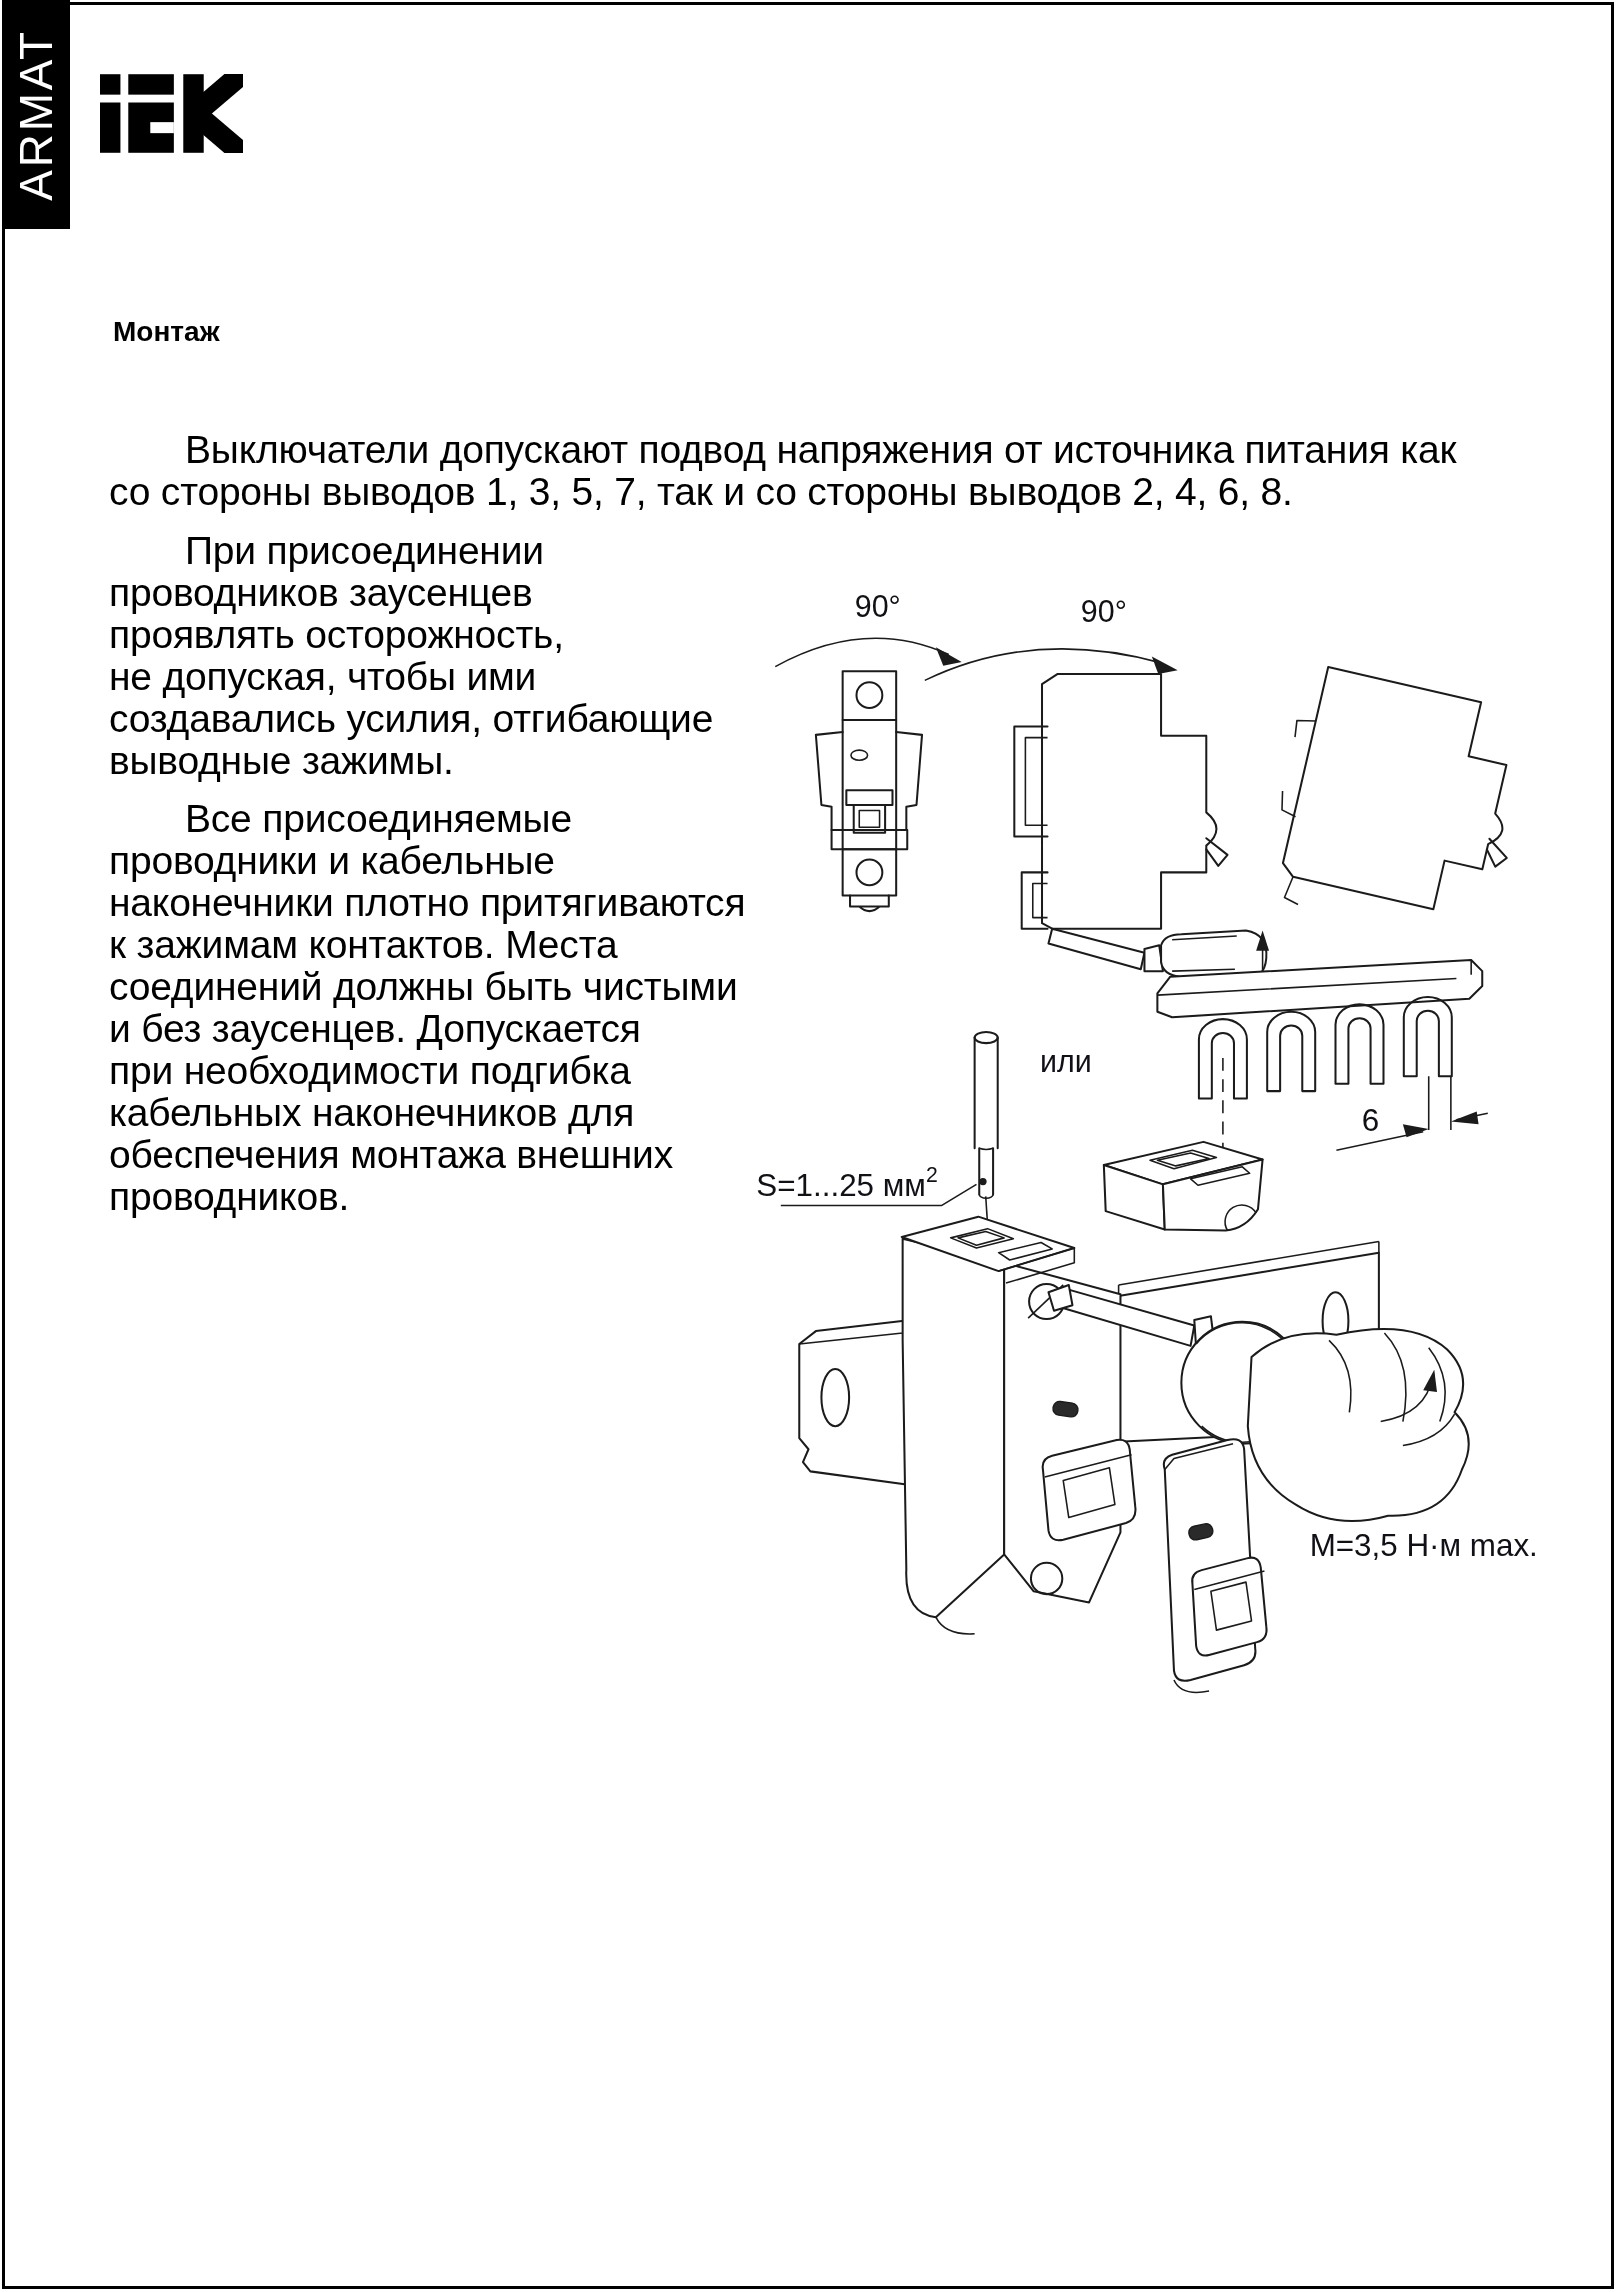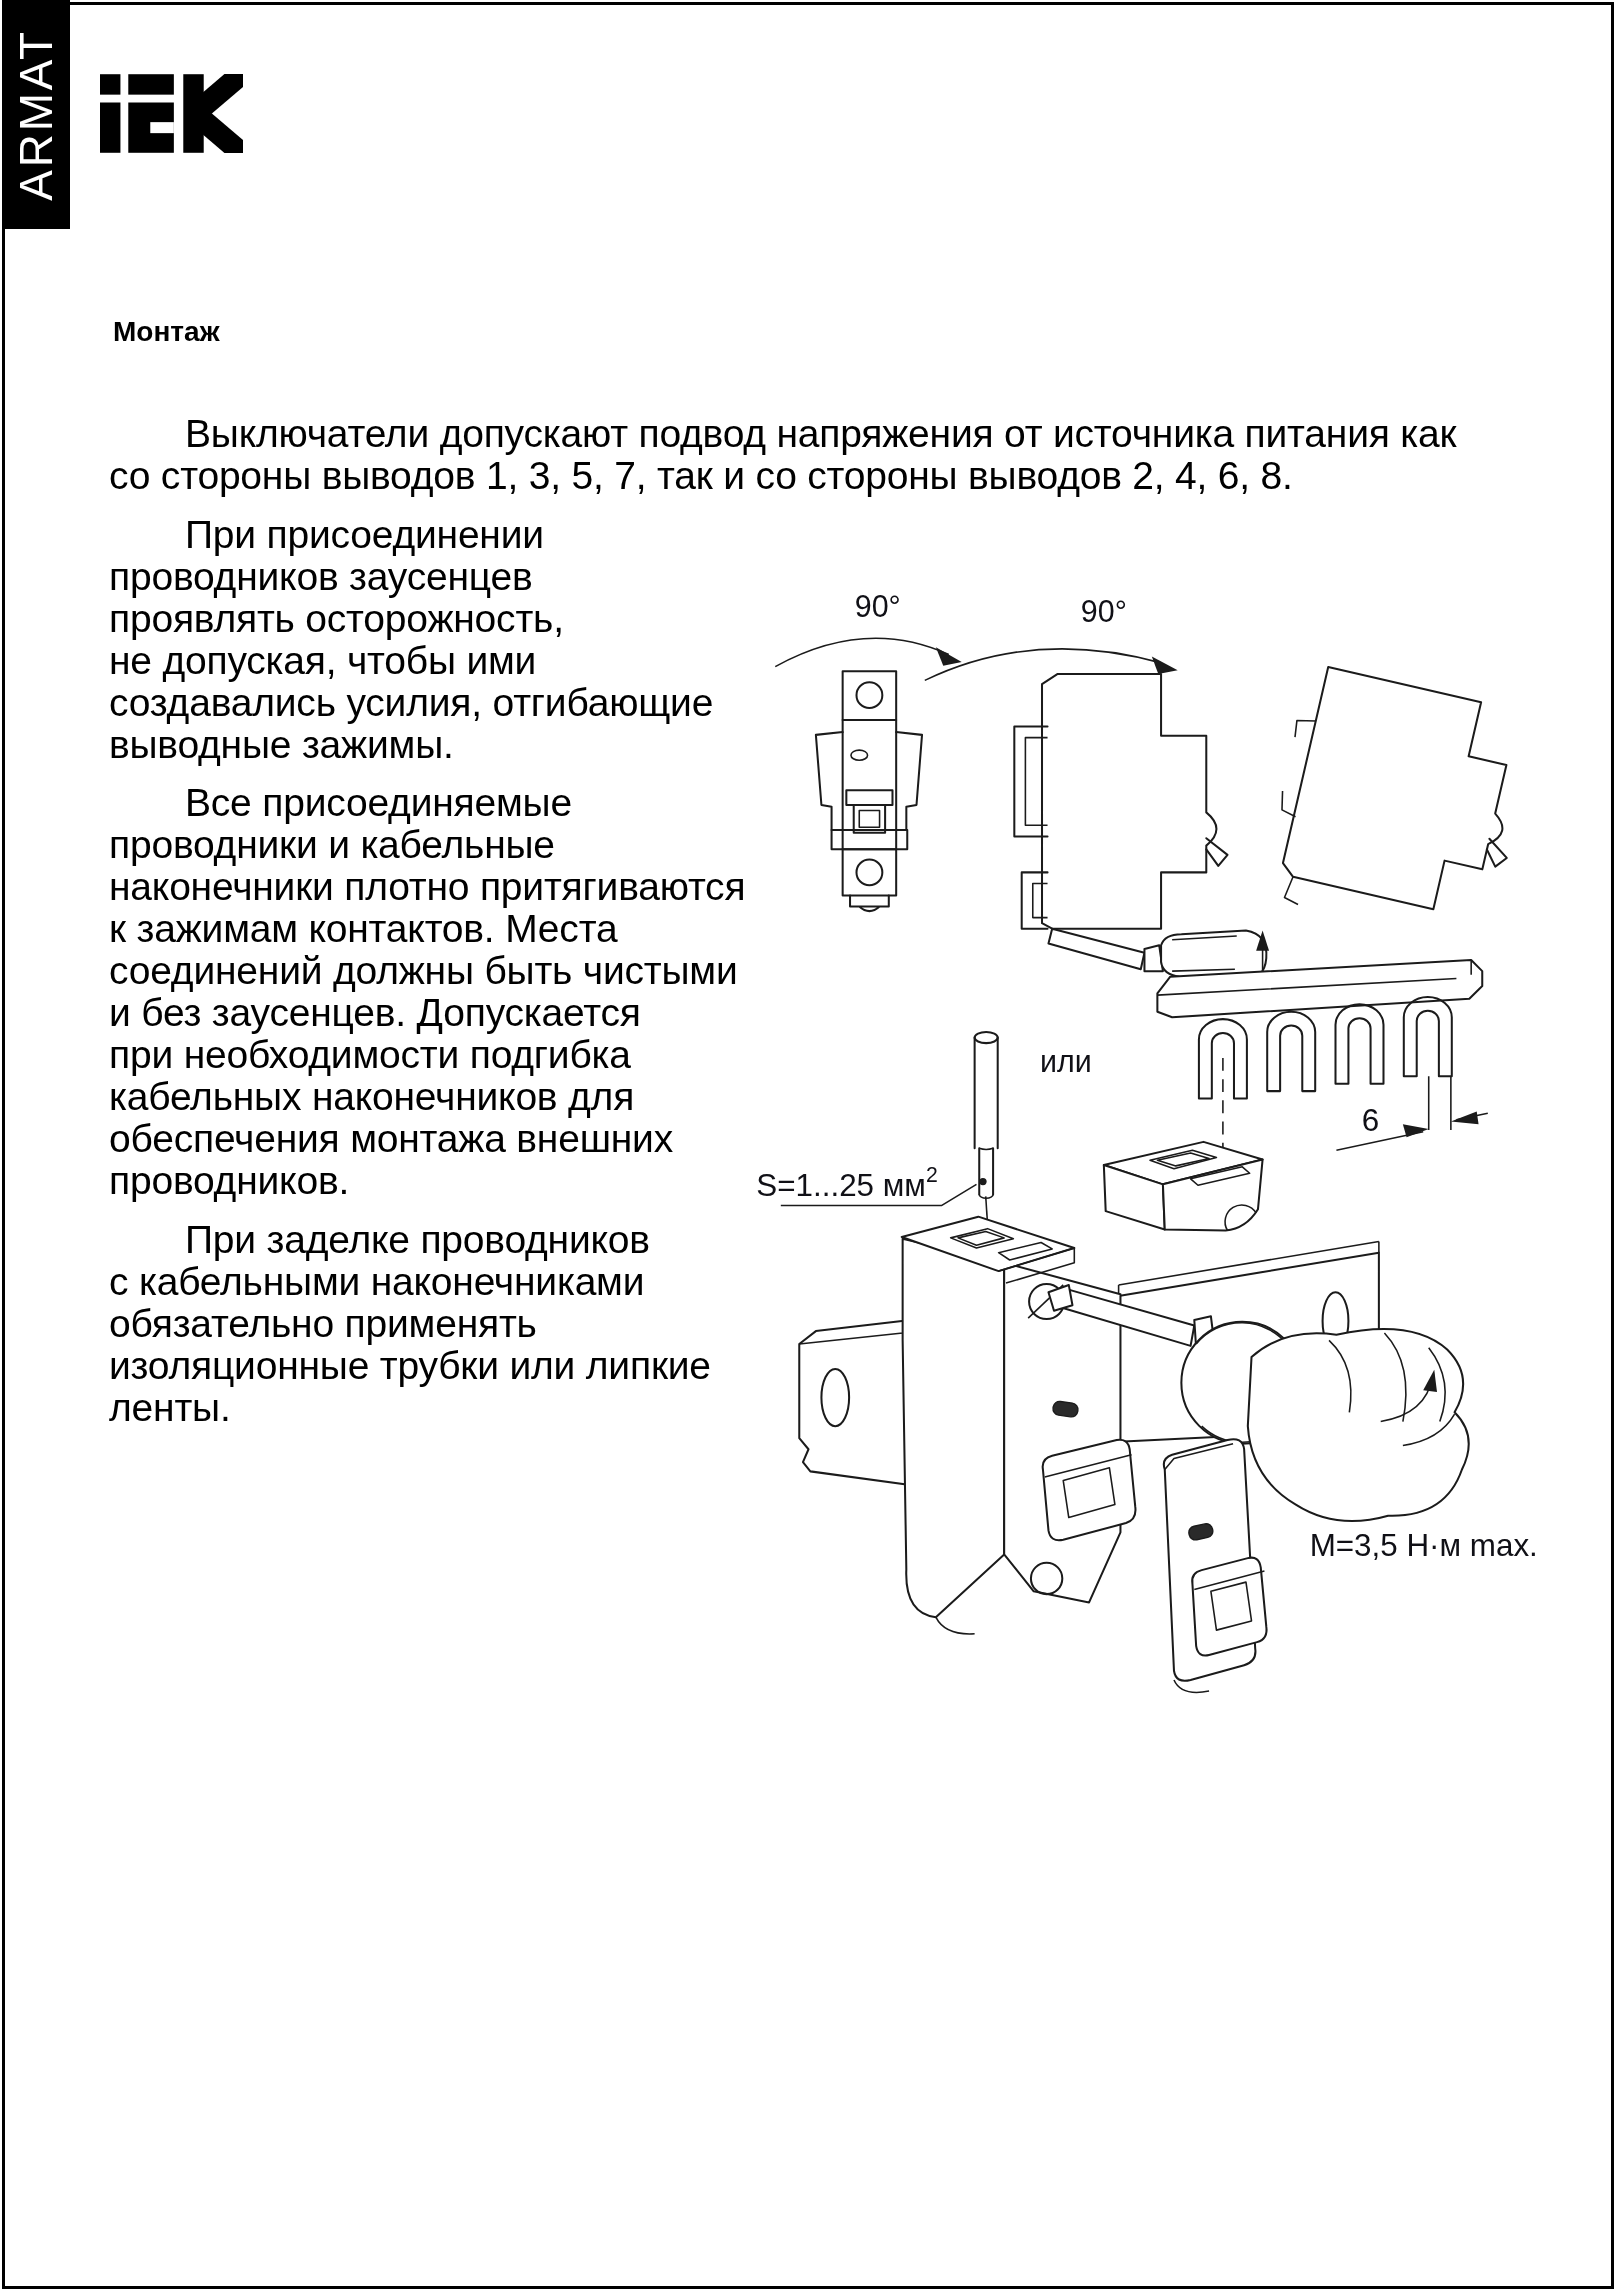--- a/index.html
+++ b/index.html
@@ -7,21 +7,21 @@
         font-family:"Liberation Sans",sans-serif;}
   .page-border{position:absolute;left:1.8px;top:1.8px;width:1606px;height:2281px;
         border:3.7px solid #000;pointer-events:none;}
   .side-tab{position:absolute;left:1.8px;top:0;width:68px;height:229px;background:#000;
         display:flex;align-items:center;justify-content:center;}
   .side-tab-text{display:block;transform:rotate(-90deg);color:#fff;font-size:46px;
         font-weight:400;letter-spacing:2.8px;white-space:nowrap;}
   .logo{position:absolute;left:100px;top:74px;}
   .title{position:absolute;left:113px;top:317px;margin:0;font-size:28px;font-weight:700;
         color:#000;line-height:1.1;}
-  .textcol{position:absolute;left:109px;top:413px;}
+  .textcol{position:absolute;left:109px;top:429px;}
   .para{margin:0 0 16.6px 0;font-size:39px;line-height:42px;color:#000;
         white-space:pre-line;text-indent:76px;letter-spacing:-0.2px;}
   .para.wide{width:1440px;}
   .para.narrow{width:701px;}
   .art{position:absolute;left:0;top:0;width:1617px;height:2293px;}
   .art *{vector-effect:none;}
   .ln{stroke:#1b1b1b;stroke-width:2.2;fill:none;stroke-linecap:round;stroke-linejoin:round;}
   .lnf{stroke:#1b1b1b;stroke-width:2.2;fill:#fff;stroke-linejoin:round;}
   .thin{stroke:#1b1b1b;stroke-width:1.7;fill:none;stroke-linejoin:round;}
   .dark{fill:#2a2a2a;stroke:#1b1b1b;stroke-width:1.5;}
@@ -66,25 +66,20 @@
     <p class="para narrow">Все присоединяемые
 проводники и кабельные
 наконечники плотно притягиваются
 к зажимам контактов. Места
 соединений должны быть чистыми
 и без заусенцев. Допускается
 при необходимости подгибка
 кабельных наконечников для
 обеспечения монтажа внешних
 проводников.</p>
-    <p class="para narrow">При заделке проводников
-с кабельными наконечниками
-обязательно применять
-изоляционные трубки или липкие
-ленты.</p>
   </div>
 
   <svg class="art" viewBox="0 0 1752 2484">
 
     <g>
       <path class="thin" d="M840 722 Q938 668 1028 709"></path>
       <polygon class="ah" points="1042,717 1014,701 1022,721"></polygon>
     </g>
     <text class="lbl" x="951" y="668" text-anchor="middle">90°</text>
 

